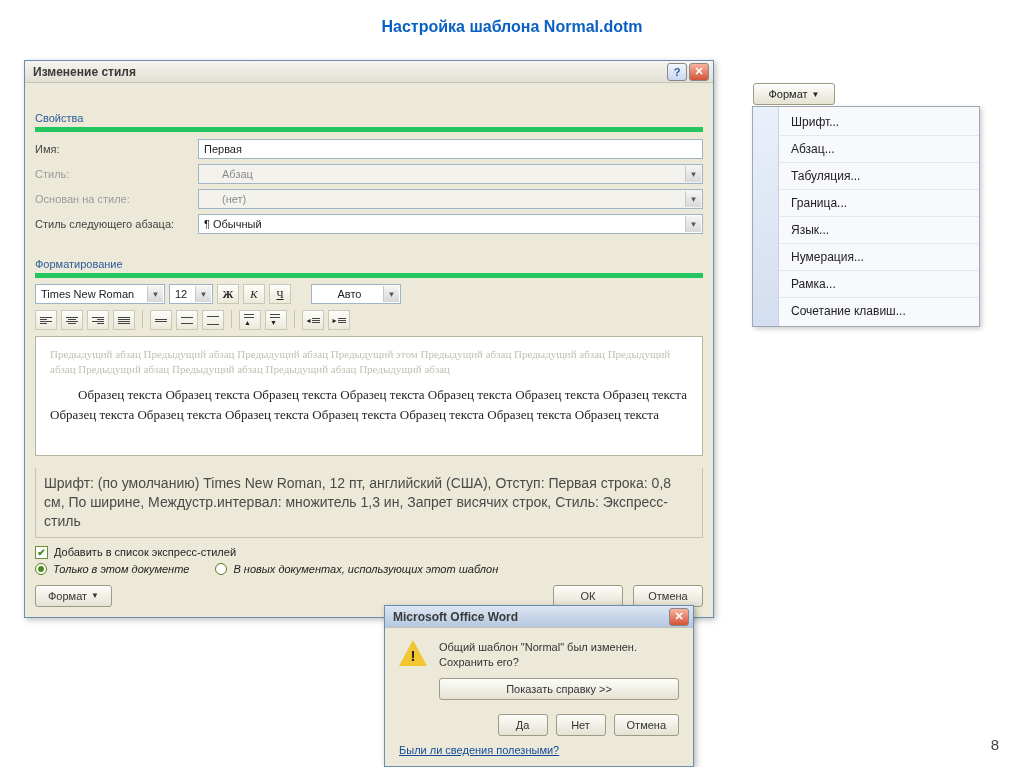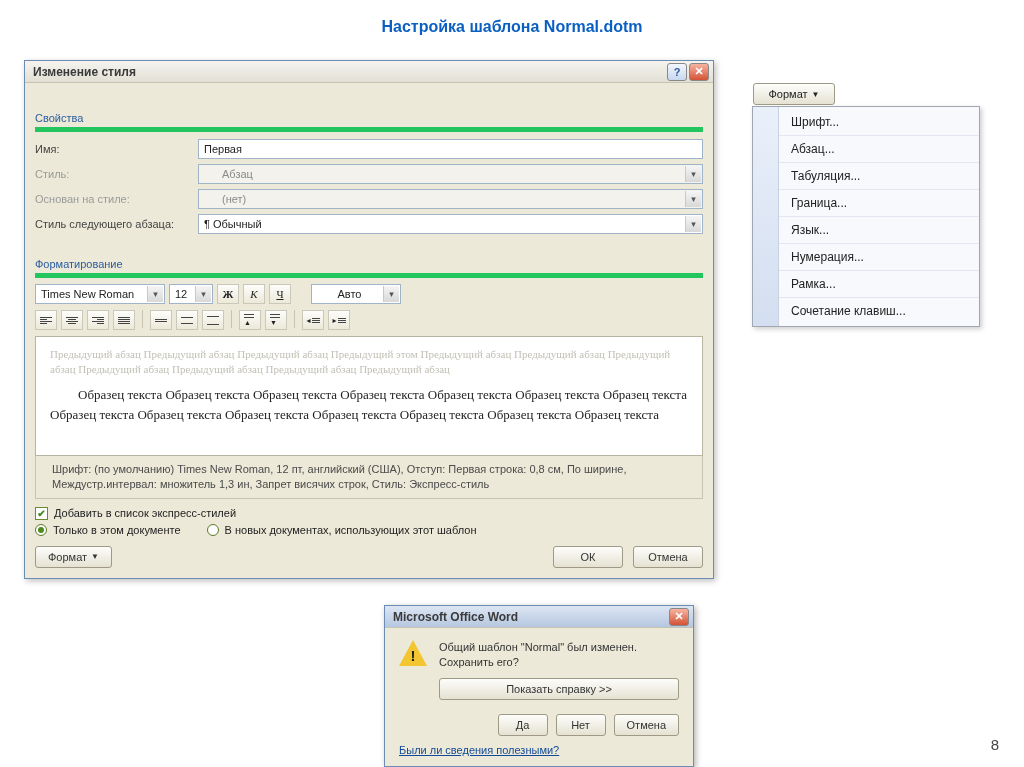--- a/index.html
+++ b/index.html
@@ -138,28 +138,29 @@
     margin-top:4px;
   }
   .prev-ghost{color:#c2c0b5;font-size:11px;line-height:1.35;font-family:'Times New Roman',serif;}
   .prev-main{
     color:#222;font-family:'Times New Roman',serif;
     font-size:13px;margin-top:8px;line-height:1.55;text-indent:28px;
   }
   .desc {
     border:1px solid #c6c3b3;border-top:none;
     background:#ece9d8;
-    padding:6px 16px;
-    font-size:11px;color:#4a4a4a;
+    padding:6px 8px;
+    font-size:14px;color:#4a4a4a;
     line-height:1.35;
+    margin-top:12px;
   }
   
   .checkrow{display:flex;align-items:center;gap:6px;margin:8px 0 4px 0;}
   .fake-check{width:13px;height:13px;border:1px solid #6b8c2e;background:#fff;display:flex;align-items:center;justify-content:center;color:#3a8a1e;font-size:10px;font-weight:bold;}
-  .radios{display:flex;gap:26px;margin:2px 0 8px 0;}
+  .radios{display:flex;gap:26px;margin:2px 0 8px 0;font-style:italic;}
   .radio{display:flex;align-items:center;gap:6px;}
   .fake-radio{width:12px;height:12px;border:1px solid #5a7a25;border-radius:50%;background:#fff;display:flex;align-items:center;justify-content:center;}
   .fake-radio .dot{width:6px;height:6px;border-radius:50%;background:#4f8a1f;}
   
   .btnrow{display:flex;align-items:center;margin-top:10px;}
   .push{
     height:22px;min-width:70px;padding:0 12px;
     border:1px solid #9d9a86;border-radius:3px;
     background:linear-gradient(#fdfdfb,#e5e2d2);
     display:flex;align-items:center;justify-content:center;gap:4px;

